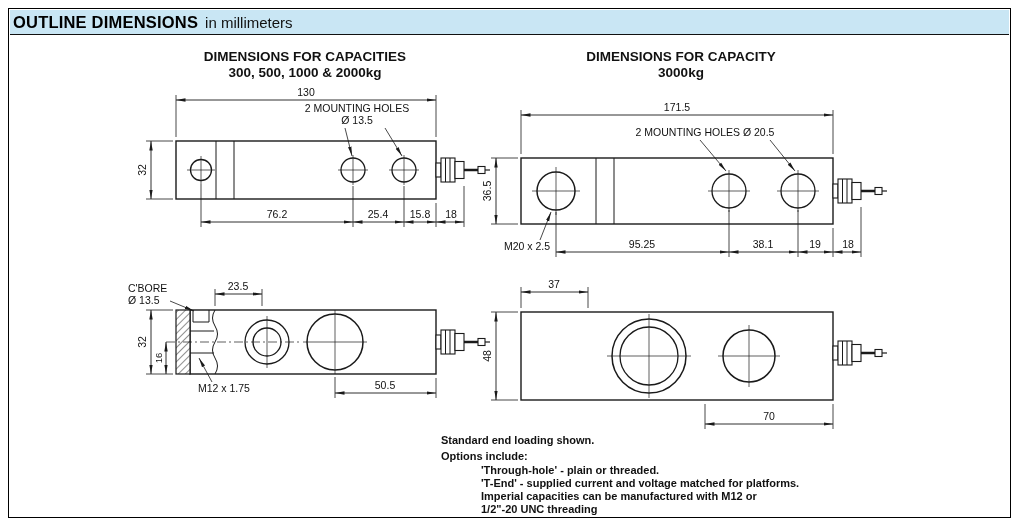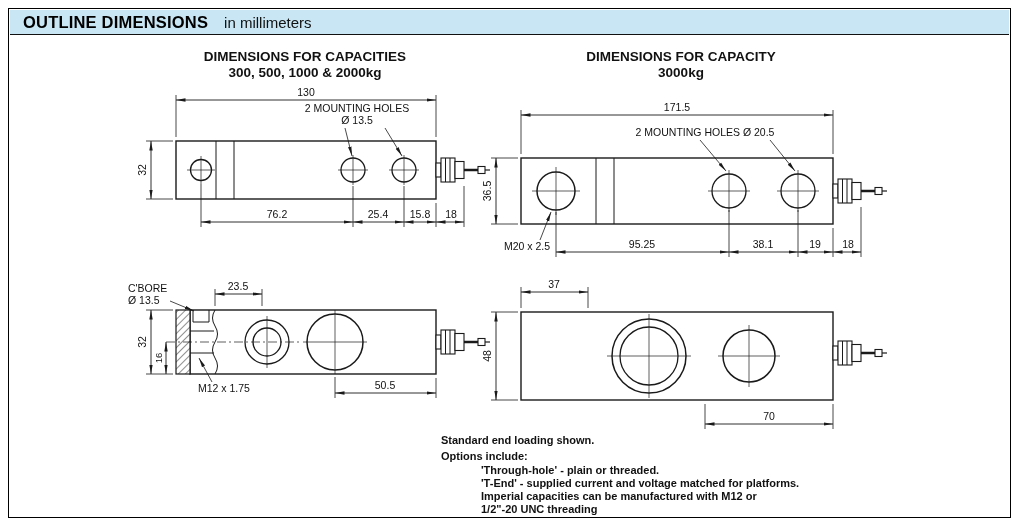--- a/index.html
+++ b/index.html
@@ -1,22 +1,22 @@
 <!DOCTYPE html>
 <html><head>
 <meta charset="utf-8">
 <style>
   * { margin:0; padding:0; box-sizing:border-box; }
   html,body { background:#ffffff; font-family:"Liberation Sans", sans-serif; }
   .page { position:relative; width:1019px; height:526px; background:#fff; overflow:hidden; }
   .frame { position:absolute; left:8px; top:8px; width:1003px; height:510px; border:1.5px solid #000; }
   .headerbar { position:absolute; left:10px; top:10px; width:999px; height:25px; background:#c9e6f4;
-               border-bottom:1.5px solid #111; display:flex; align-items:center; padding-left:13px; }
+               border-bottom:1.5px solid #111; display:flex; align-items:center; padding-left:3px; }
   .header-title { font-weight:bold; font-size:16.5px; color:#000; letter-spacing:.2px; }
-  .header-sub { font-size:15px; color:#111; margin-left:16px; }
+  .header-sub { font-size:15px; color:#111; margin-left:7px; }
   svg.drawing { position:absolute; left:0; top:0; }
   svg text { font-family:"Liberation Sans", sans-serif; fill:#111; }
   .coltitle { font-size:13.5px; font-weight:bold; text-anchor:middle; }
   .dimtext { font-size:10.5px; text-anchor:middle; }
   .dimtext-s { font-size:9.5px; text-anchor:middle; }
   .callout { font-size:10.5px; text-anchor:start; }
   .note { font-size:11px; font-weight:bold; text-anchor:start; }
   .outline { fill:none; stroke:#1a1a1a; stroke-width:1.4; }
   .thin { fill:none; stroke:#1a1a1a; stroke-width:1; }
   .dim { fill:none; stroke:#1a1a1a; stroke-width:.9; }

